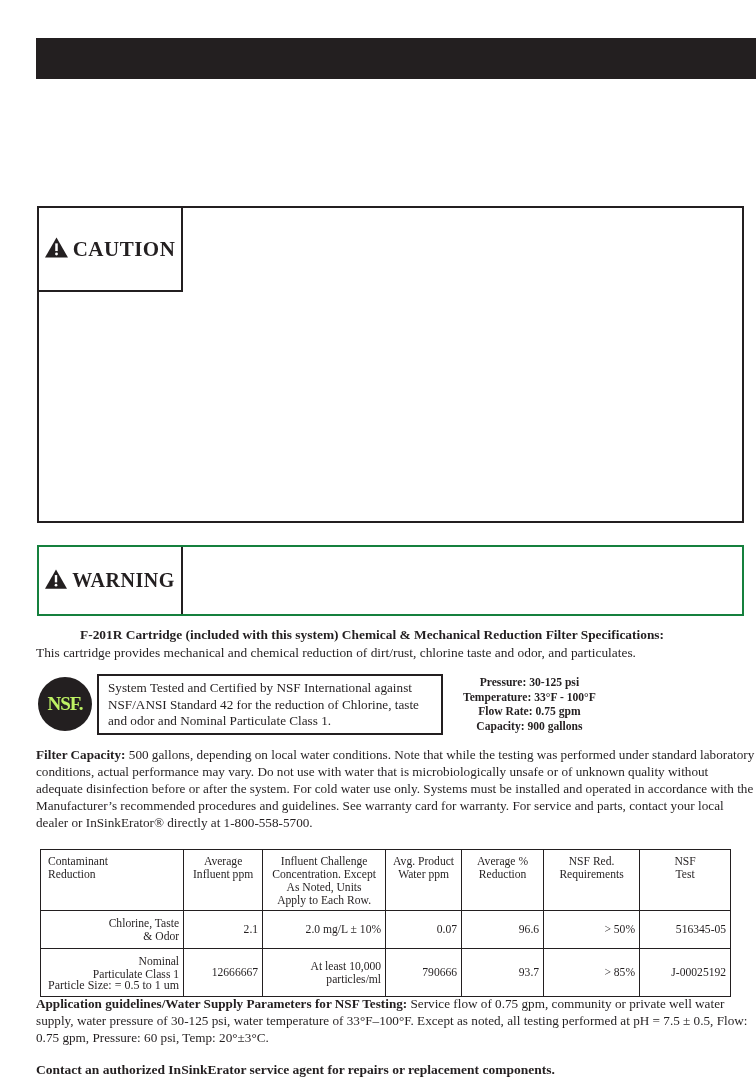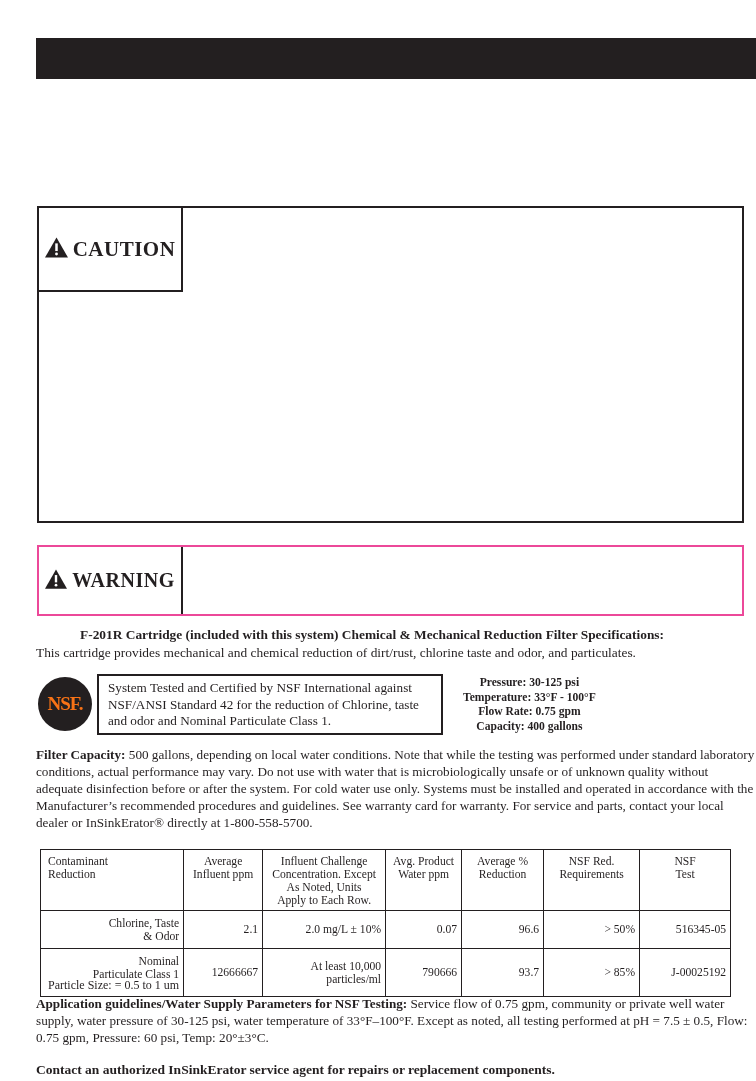--- a/index.html
+++ b/index.html
@@ -10,36 +10,36 @@
 
   
   .header-bar { position:absolute; left:36px; top:38px; width:720px; height:41px; background:#231f20; }
 
   
   .caution-box { position:absolute; left:37px; top:206px; width:707px; height:317px; border:2px solid #231f20; box-sizing:border-box; }
   .caution-label-cell {
     width:144px; height:84px; border-right:2px solid #231f20; border-bottom:2px solid #231f20;
     box-sizing:border-box; display:flex; align-items:center; justify-content:center; gap:5px;
   }
-  .warning-box { position:absolute; left:37px; top:545px; width:707px; height:71px; border:2px solid #ec4899; box-sizing:border-box; display:flex; }
+  .warning-box { position:absolute; left:37px; top:545px; width:707px; height:71px; border:2px solid #15803d; box-sizing:border-box; display:flex; }
   .warning-label-cell {
     width:144px; border-right:2px solid #231f20; box-sizing:border-box;
     display:flex; align-items:center; justify-content:center; gap:5px;
   }
   .alert-word { font-weight:bold; font-size:21px; letter-spacing:0.5px; }
   .tri-icon { display:inline-block; }
 
   
   .spec-heading { position:absolute; left:36px; top:626px; width:722px; font-size:13.4px; line-height:18px; }
   .spec-heading .lead { font-weight:bold;padding-left:44px; }
 
   
   .nsf-row { position:absolute; left:38px; top:674px; display:flex; align-items:flex-start; }
   .nsf-logo {
-    width:54px; height:54px; border-radius:50%; background:#231f20; color:#f97316;
+    width:54px; height:54px; border-radius:50%; background:#231f20; color:#bef264;
     display:flex; align-items:center; justify-content:center;
     font-weight:bold; font-size:19px; letter-spacing:-1px; margin-top:3px; flex:none;
   }
   .nsf-cert-box {
     margin-left:5px; border:2px solid #231f20; box-sizing:border-box;
     width:346px; height:61px; padding:4px 9px; font-size:13.2px; line-height:16.6px; flex:none;
   }
   .nsf-params { margin-left:20px; padding-top:2px; font-weight:bold; font-size:11.6px; line-height:14.6px; flex:none;text-align:center; }
 
   
@@ -104,21 +104,21 @@
     <div class="nsf-logo">
       <span>NSF.</span>
     </div>
     <div class="nsf-cert-box">
       <span>System Tested and Certified by NSF International against NSF/ANSI Standard 42 for the reduction of Chlorine, taste and odor and Nominal Particulate Class 1.</span>
     </div>
     <div class="nsf-params">
       <div>Pressure: 30-125 psi</div>
       <div>Temperature: 33°F - 100°F</div>
       <div>Flow Rate: 0.75 gpm</div>
-      <div>Capacity: 400 gallons</div>
+      <div>Capacity: 900 gallons</div>
     </div>
   </div>
 
   <div class="para filter-para">
     <span class="lead">Filter Capacity:</span><span> 500 gallons, depending on local water conditions. Note that while the testing was performed under standard laboratory conditions, actual performance may vary. Do not use with water that is microbiologically unsafe or of unknown quality without adequate disinfection before or after the system. For cold water use only. Systems must be installed and operated in accordance with the Manufacturer’s recommended procedures and guidelines. See warranty card for warranty. For service and parts, contact your local dealer or InSinkErator® directly at 1-800-558-5700.</span>
   </div>
 
   <table class="spec-table">
     <colgroup>
       <col style="width:103px">

